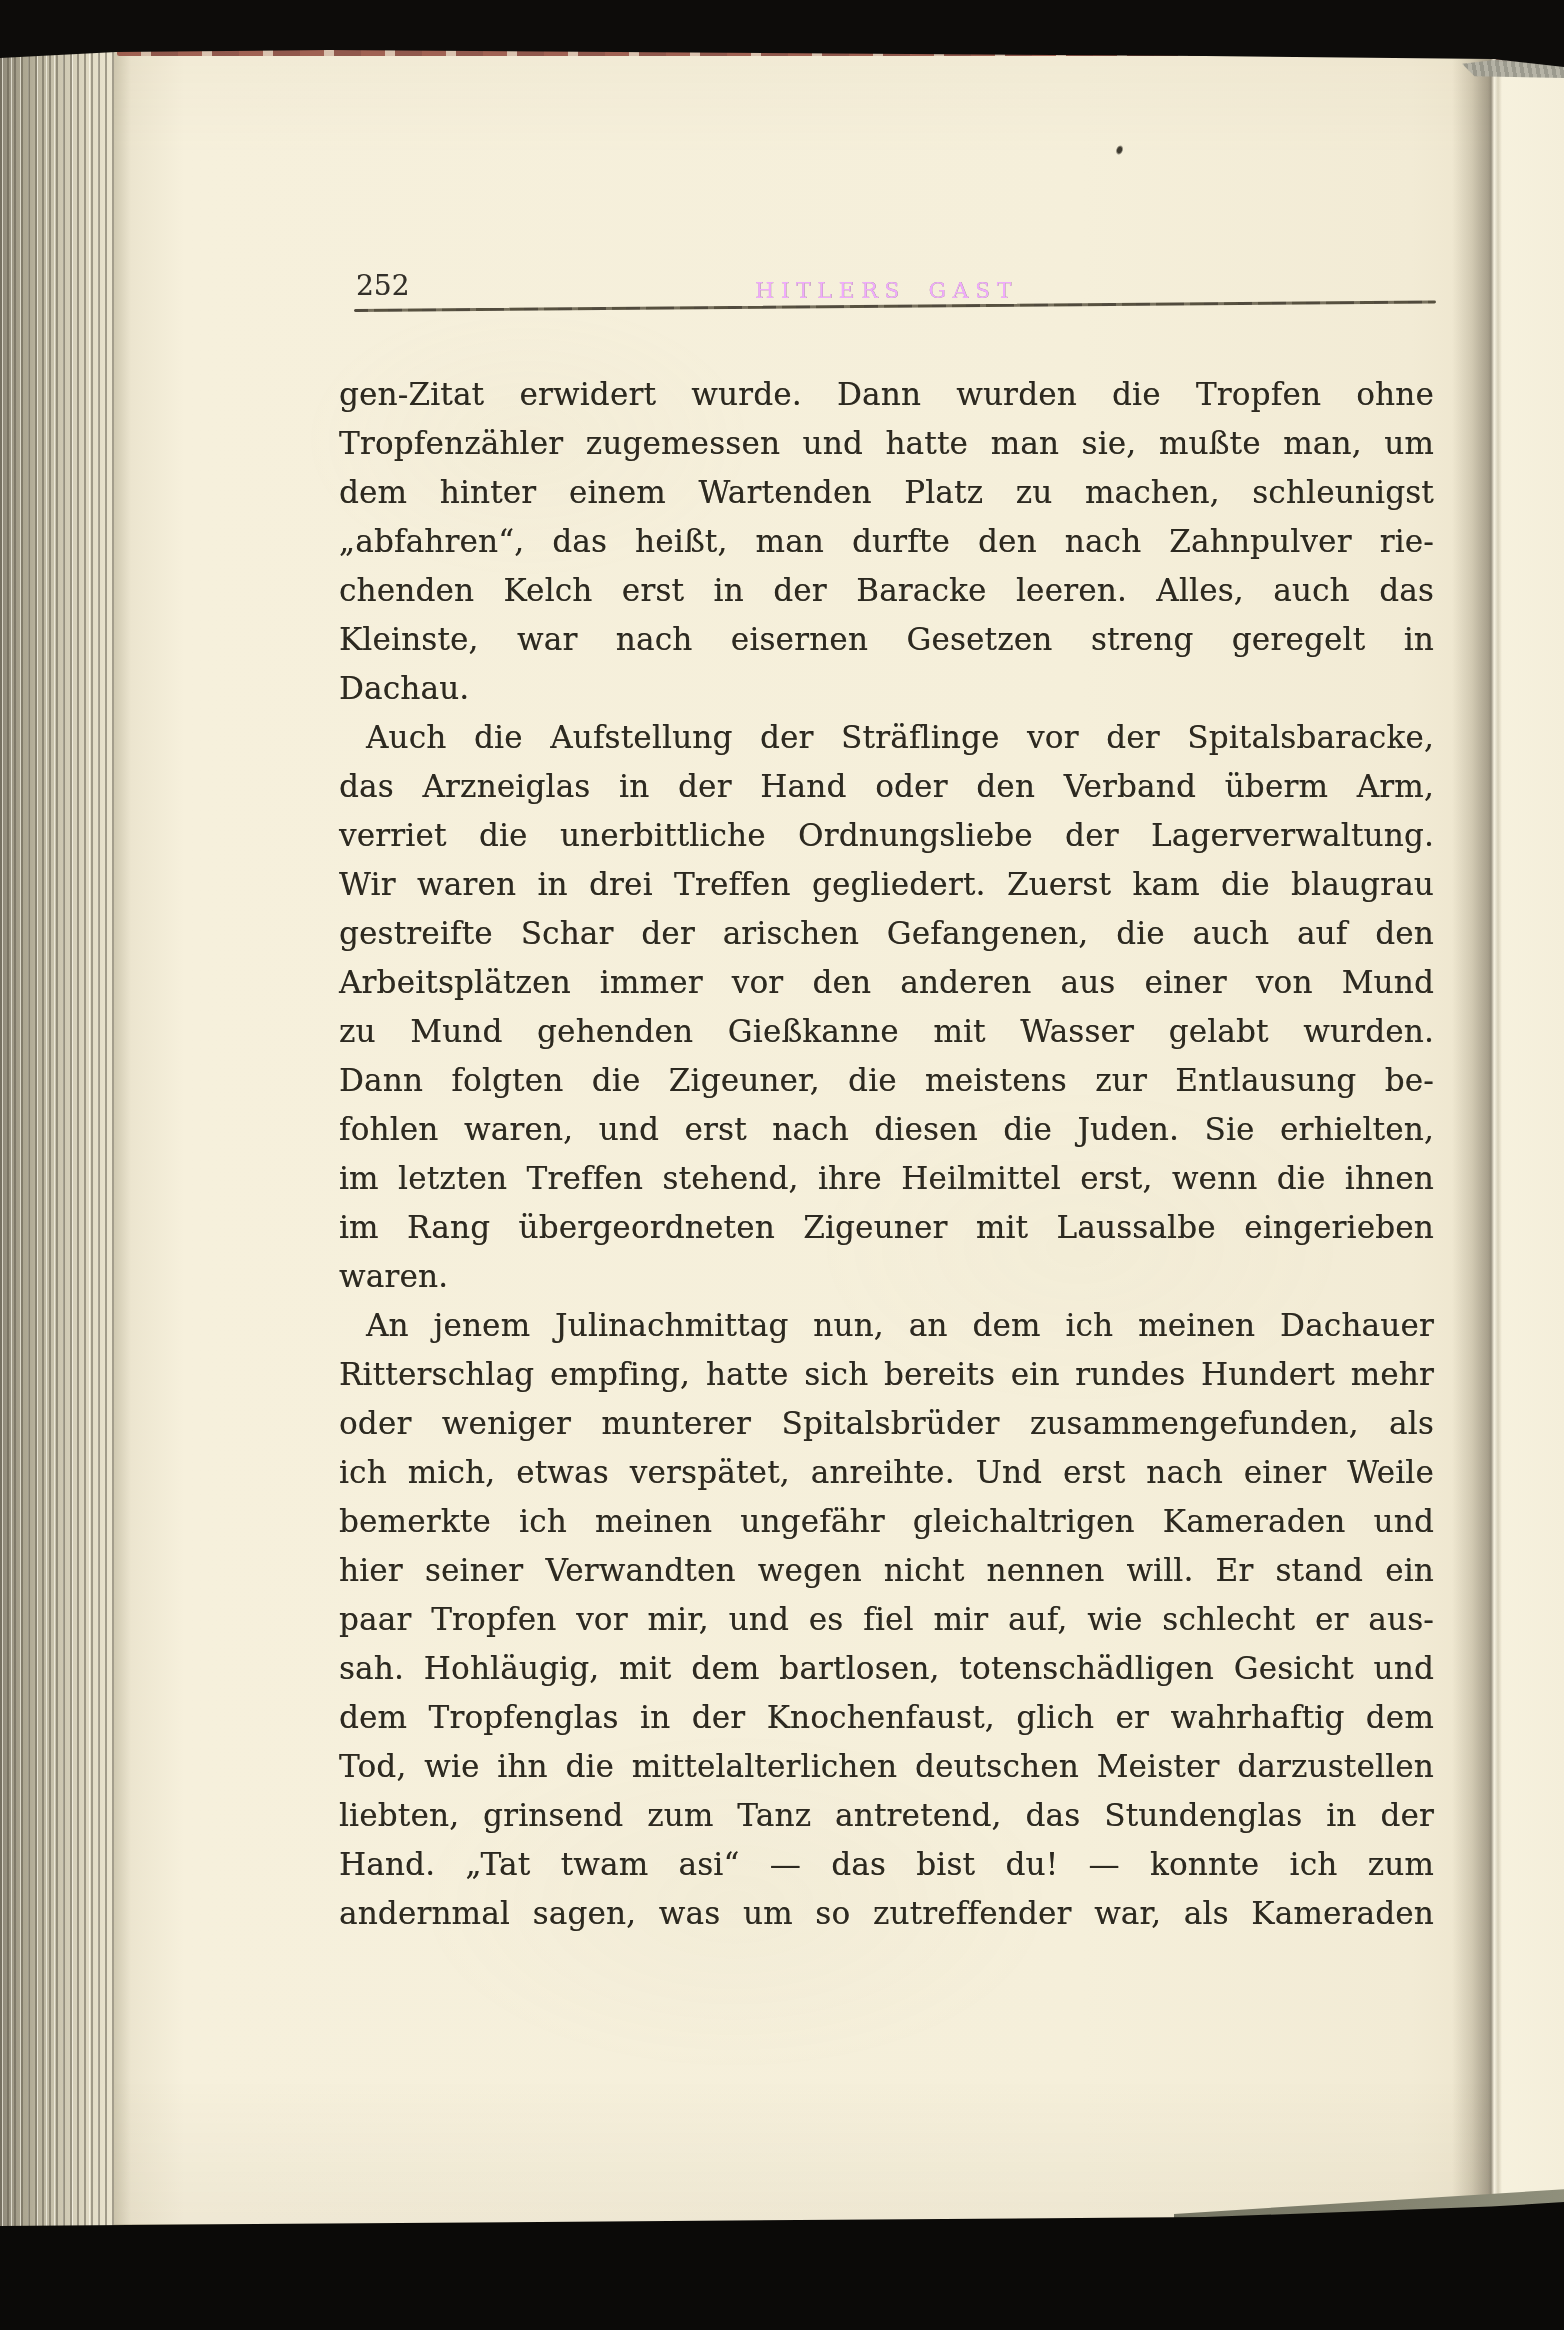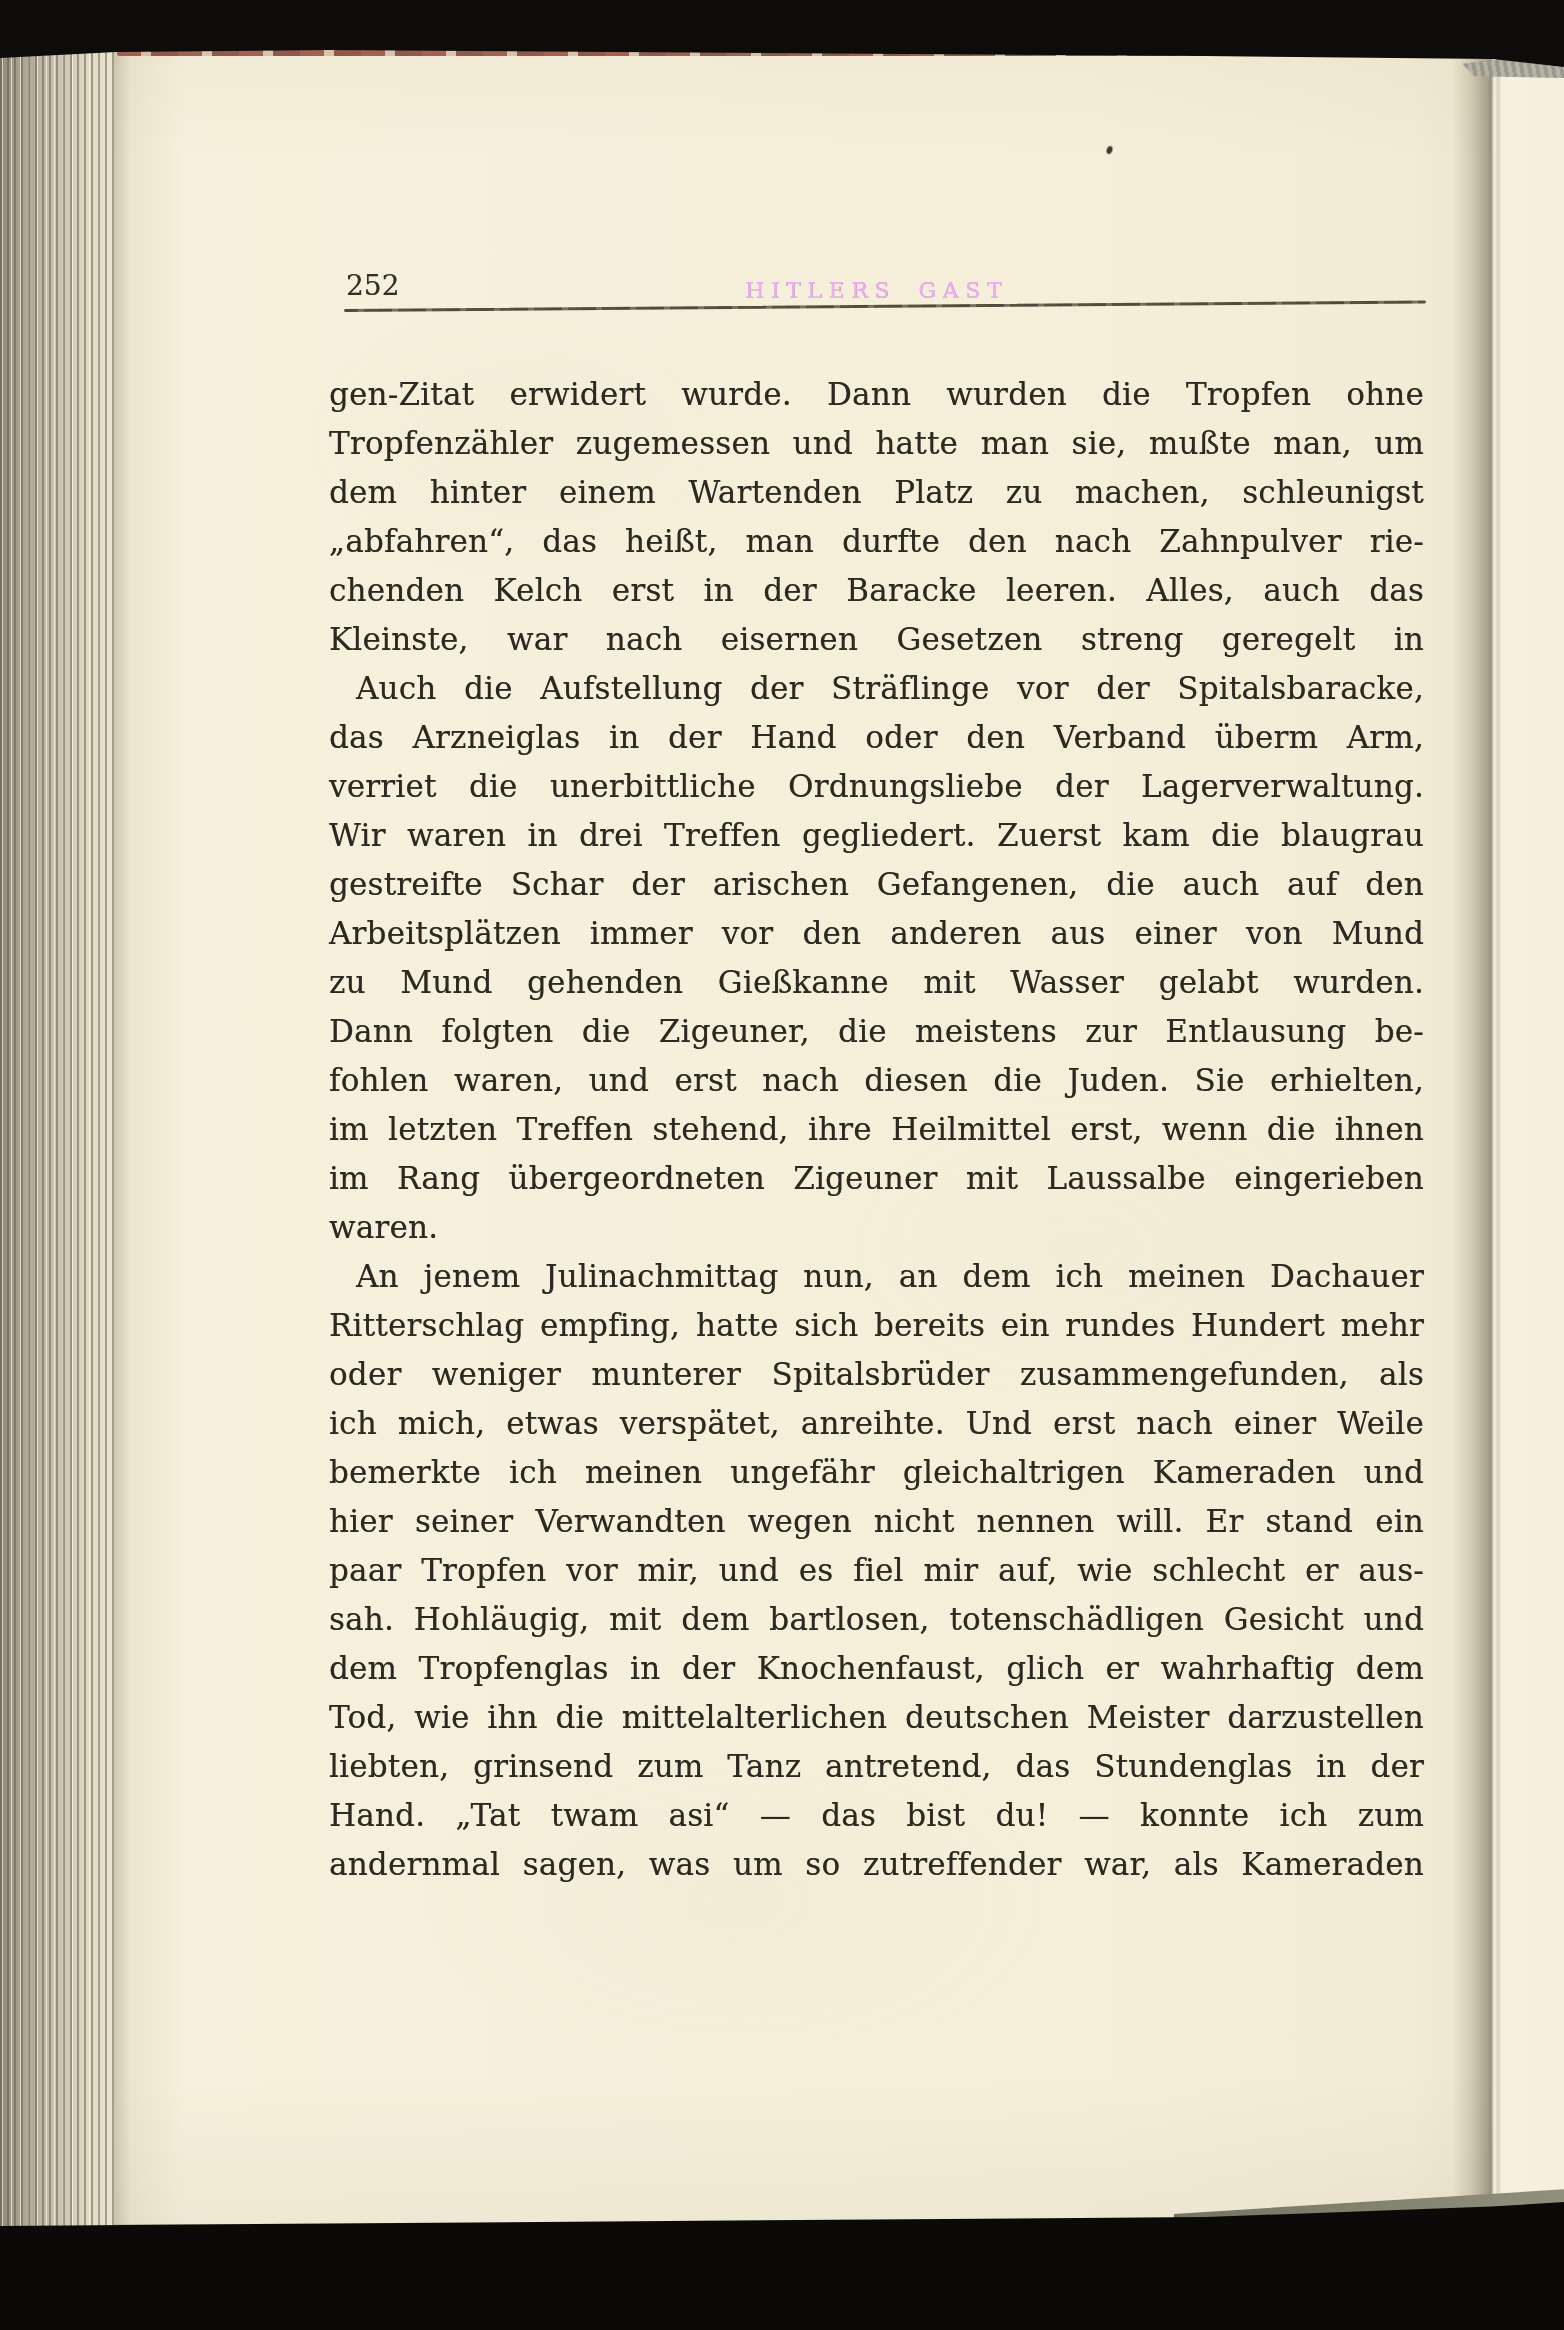--- a/index.html
+++ b/index.html
@@ -35,21 +35,21 @@
     clip-path:polygon(0 7.8px,55px 1.6px,103px 0,103px 22px,12.5px 20.3px);}
   .cover-board{position:absolute;left:1174px;top:2183px;width:391px;height:47px;
     background:linear-gradient(100deg,#747462,#90907c);
     clip-path:polygon(0 31px,188px 19px,391px 6.3px,391px 47px,0 47px);}
   .band-top{position:absolute;left:0;top:0;width:1565px;height:94px;background:#0d0c0a;
     clip-path:polygon(0 0,1565px 0,1565px 67px,1493px 59px,1205px 56px,329px 50px,116px 52px,0 58px);}
   .band-bottom{position:absolute;left:0;top:2191px;width:1565px;height:139px;background:#0b0a08;
     clip-path:polygon(0 35px,1205px 26px,1491px 15.6px,1565px 11px,1565px 139px,0 139px);}
 
   
-  .content{position:absolute;left:4px;top:0;width:1275px;height:2330px;color:#2c2920;}
+  .content{position:absolute;left:14px;top:0;width:1275px;height:2330px;color:#2c2920;}
   .pagenum{position:absolute;left:342px;top:272px;font-size:28px;line-height:28px;
     color:#33302a;text-shadow:0.2px 0.3px 0.5px rgba(44,40,30,.5);}
   .title{position:absolute;left:325px;top:279px;width:1095px;text-align:center;
     font-size:22px;line-height:23.5px;letter-spacing:.30em;word-spacing:.40em;color:#f0abfc;
     text-shadow:0.2px 0.3px 0.5px rgba(44,40,30,.5);}
   .rule{position:absolute;left:340px;top:309px;width:1082px;height:3.1px;border-radius:1.6px;
     transform:rotate(-0.45deg);transform-origin:left center;opacity:.9;
     background:repeating-linear-gradient(90deg,#3e382c 0 14px,#6a6350 14px 20.3px,#46402f 20.3px 34px);}
   .speck{position:absolute;left:1102px;top:145px;width:7px;height:10.2px;border-radius:50%;
     background:radial-gradient(#3e3a30 0 40%, rgba(62,58,48,0) 75%);transform:rotate(20deg);}
@@ -82,20 +82,21 @@
     <div class="speck"></div>
 
     <div class="text">
       <div class="para">
         <div class="ln">gen-Zitat erwidert wurde. Dann wurden die Tropfen ohne</div>
         <div class="ln">Tropfenzähler zugemessen und hatte man sie, mußte man, um</div>
         <div class="ln">dem hinter einem Wartenden Platz zu machen, schleunigst</div>
         <div class="ln">„abfahren“, das heißt, man durfte den nach Zahnpulver rie-</div>
         <div class="ln">chenden Kelch erst in der Baracke leeren. Alles, auch das</div>
         <div class="ln">Kleinste, war nach eisernen Gesetzen streng geregelt in</div>
+        <div class="ln end">Dachau.</div>
       </div>
       <div class="para">
         <div class="ln indent">Auch die Aufstellung der Sträflinge vor der Spitalsbaracke,</div>
         <div class="ln">das Arzneiglas in der Hand oder den Verband überm Arm,</div>
         <div class="ln">verriet die unerbittliche Ordnungsliebe der Lagerverwaltung.</div>
         <div class="ln">Wir waren in drei Treffen gegliedert. Zuerst kam die blaugrau</div>
         <div class="ln">gestreifte Schar der arischen Gefangenen, die auch auf den</div>
         <div class="ln">Arbeitsplätzen immer vor den anderen aus einer von Mund</div>
         <div class="ln">zu Mund gehenden Gießkanne mit Wasser gelabt wurden.</div>
         <div class="ln">Dann folgten die Zigeuner, die meistens zur Entlausung be-</div>

